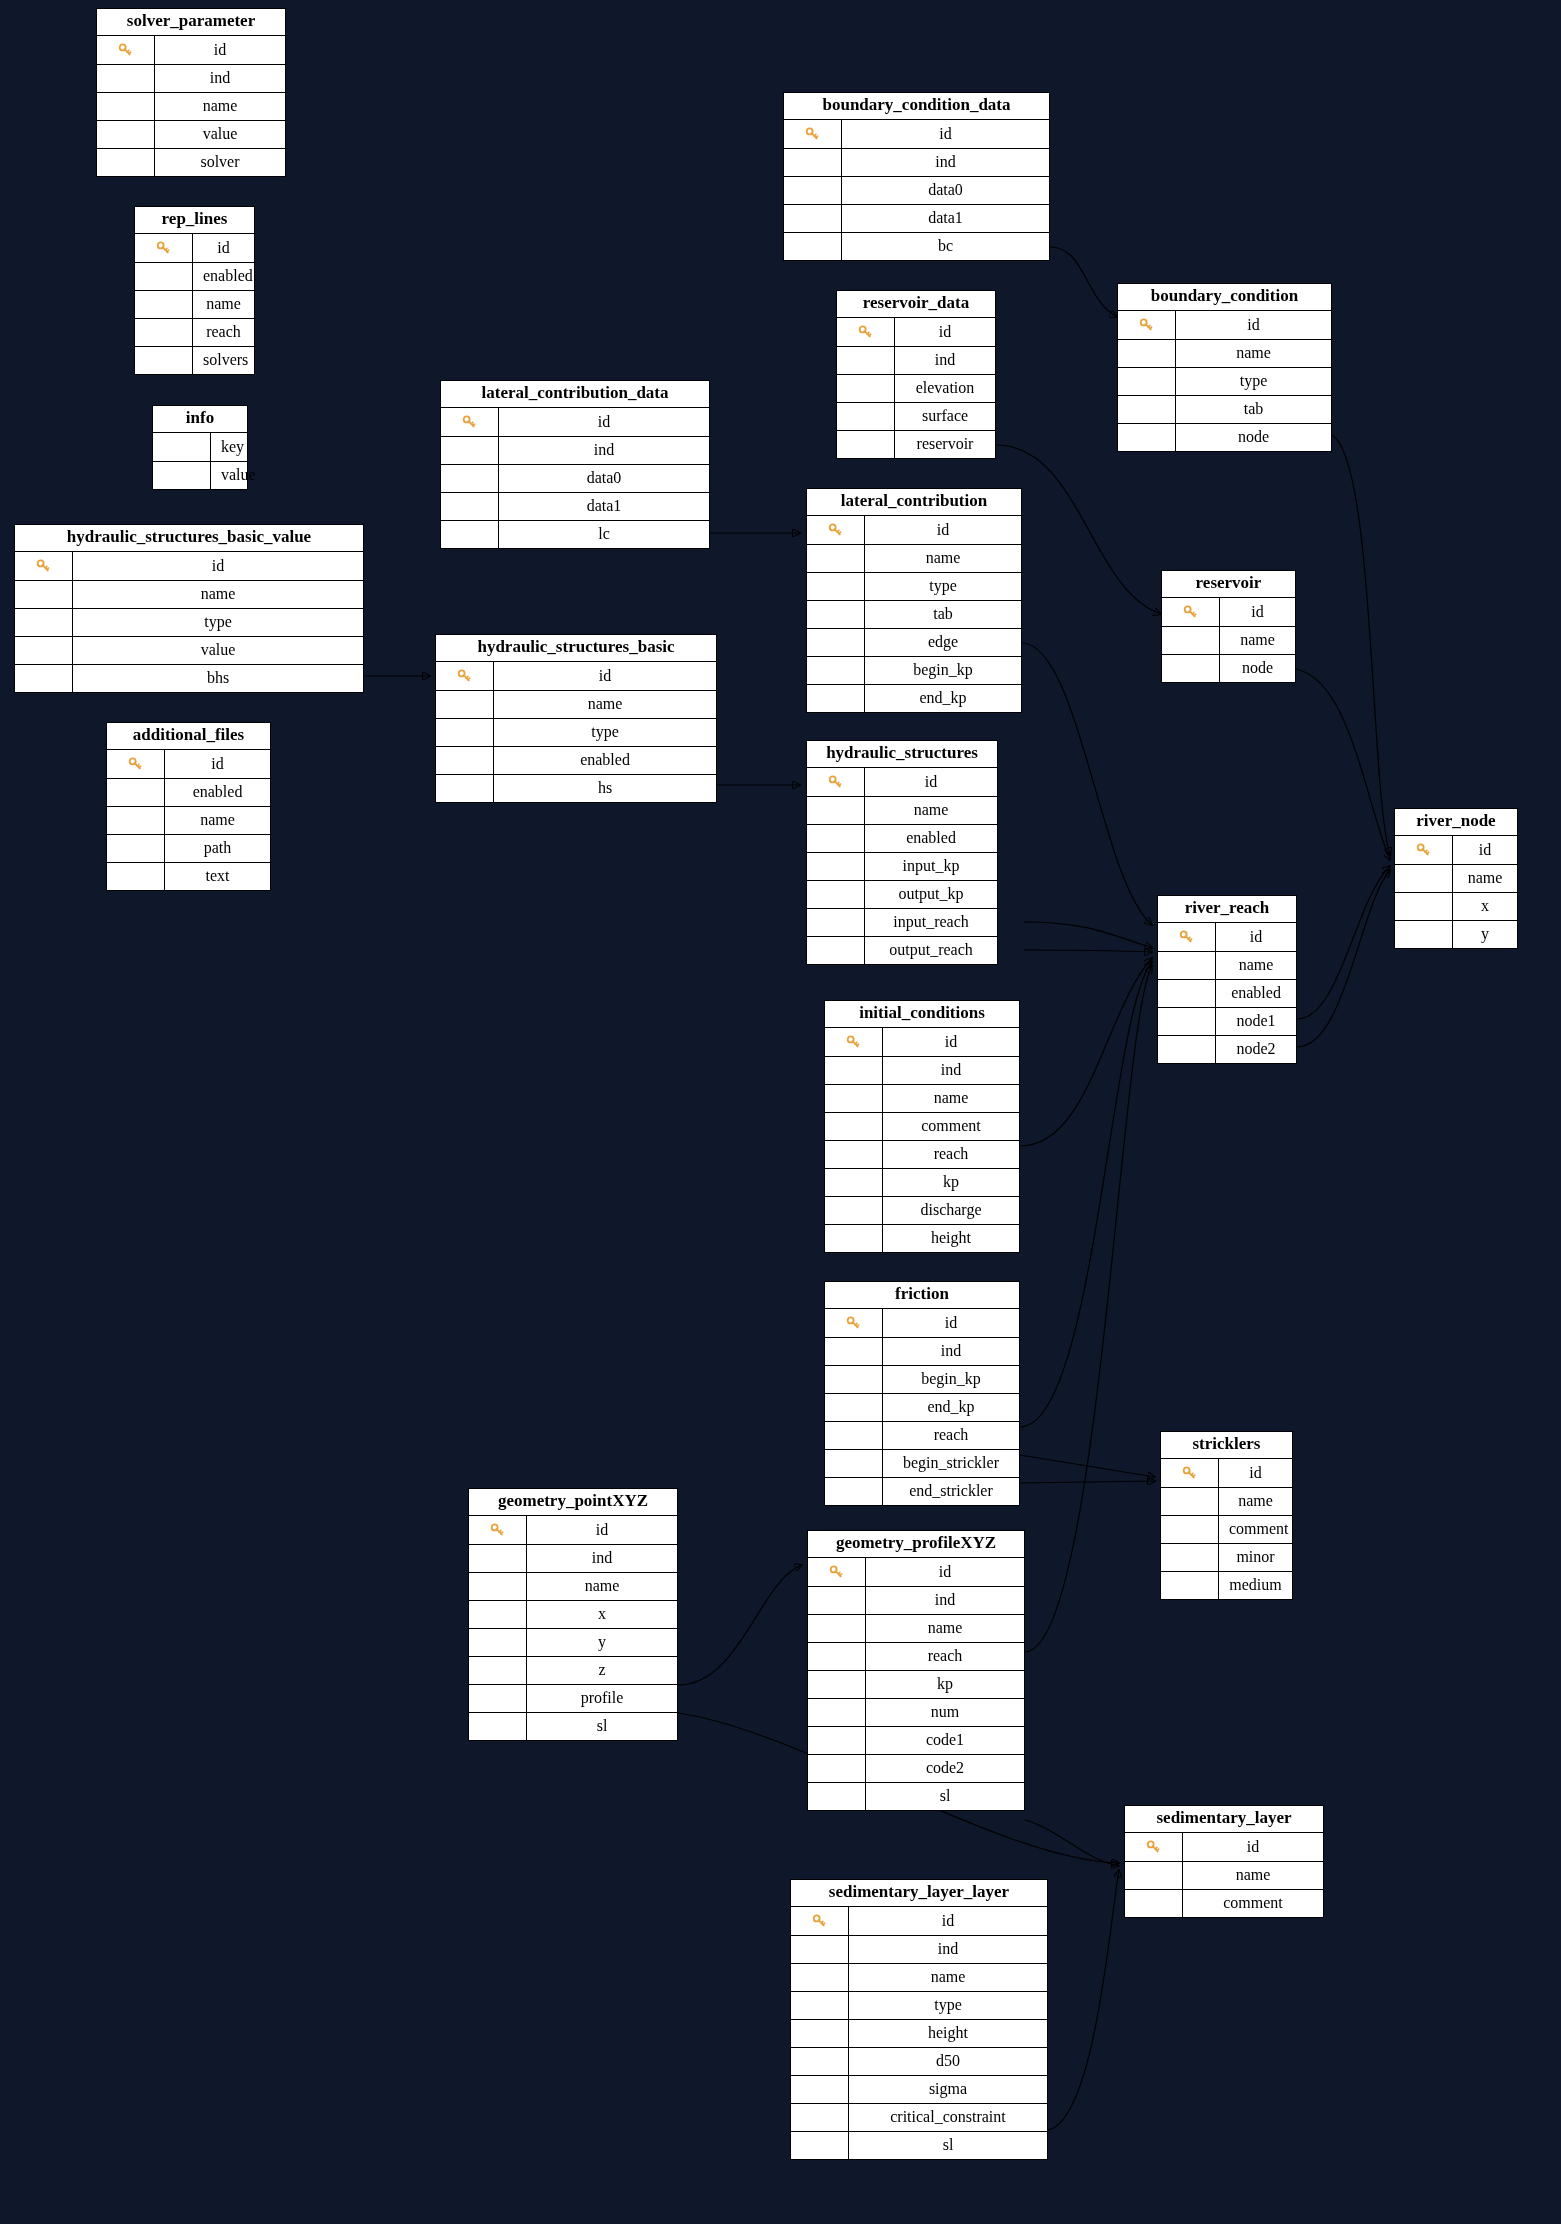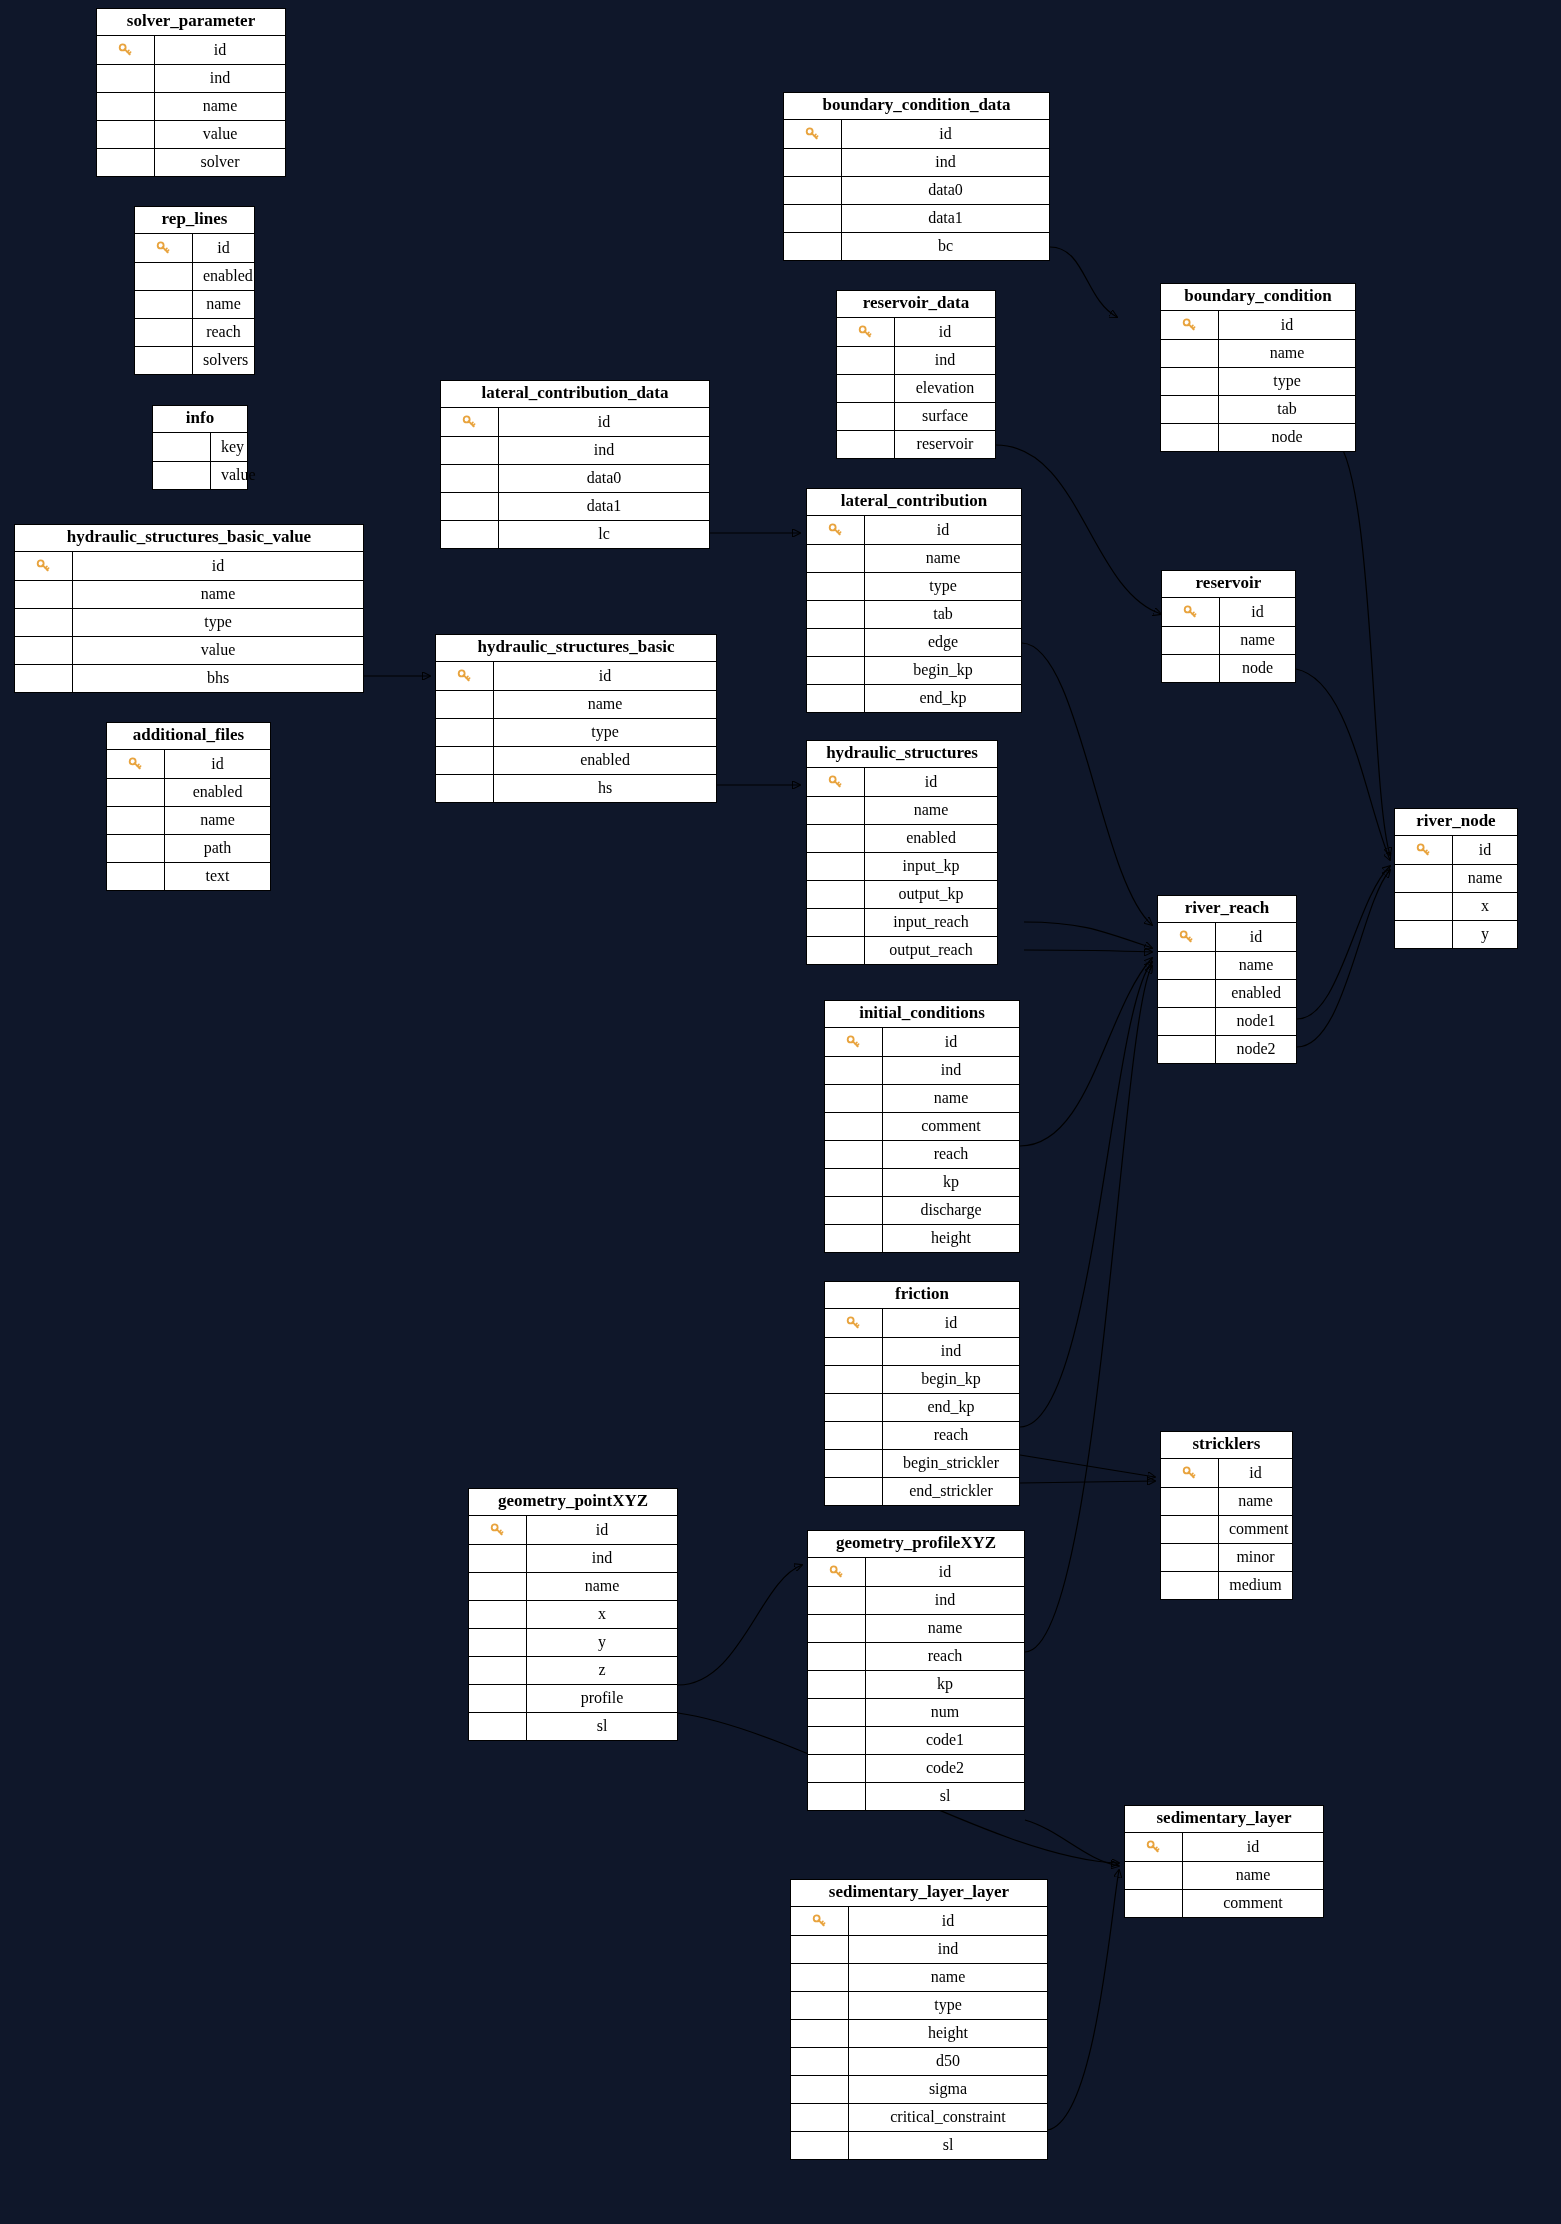--- a/index.html
+++ b/index.html
@@ -643,21 +643,21 @@
         </div>
         <div class="row">
           <div class="key-cell"></div>
           <div class="field-cell">critical_constraint</div>
         </div>
         <div class="row">
           <div class="key-cell"></div>
           <div class="field-cell">sl</div>
         </div>
       </div>
-      <div class="table-box" style="left: 1117px; top: 283px; width: 196px; margin-left: 43px;">
+      <div class="table-box" style="left: 1117px; top: 283px; width: 215px;">
         <div class="table-title">boundary_condition</div>
         <div class="row">
           <div class="key-cell">
             <svg class="key-icon" viewBox="0 0 24 24" aria-hidden="true">
               <circle cx="8" cy="9" r="4.2" fill="none" stroke="#e8a33d" stroke-width="2.6"></circle>
               <path d="M10.6 11.5 L18 19" stroke="#e8a33d" stroke-width="2.6" fill="none" stroke-linecap="round"></path>
               <path d="M14.6 15.5 L16.8 13.3" stroke="#e8a33d" stroke-width="2.4" fill="none" stroke-linecap="round"></path>
               <path d="M17 18 L19.2 15.8" stroke="#e8a33d" stroke-width="2.4" fill="none" stroke-linecap="round"></path>
             </svg>
           </div>

